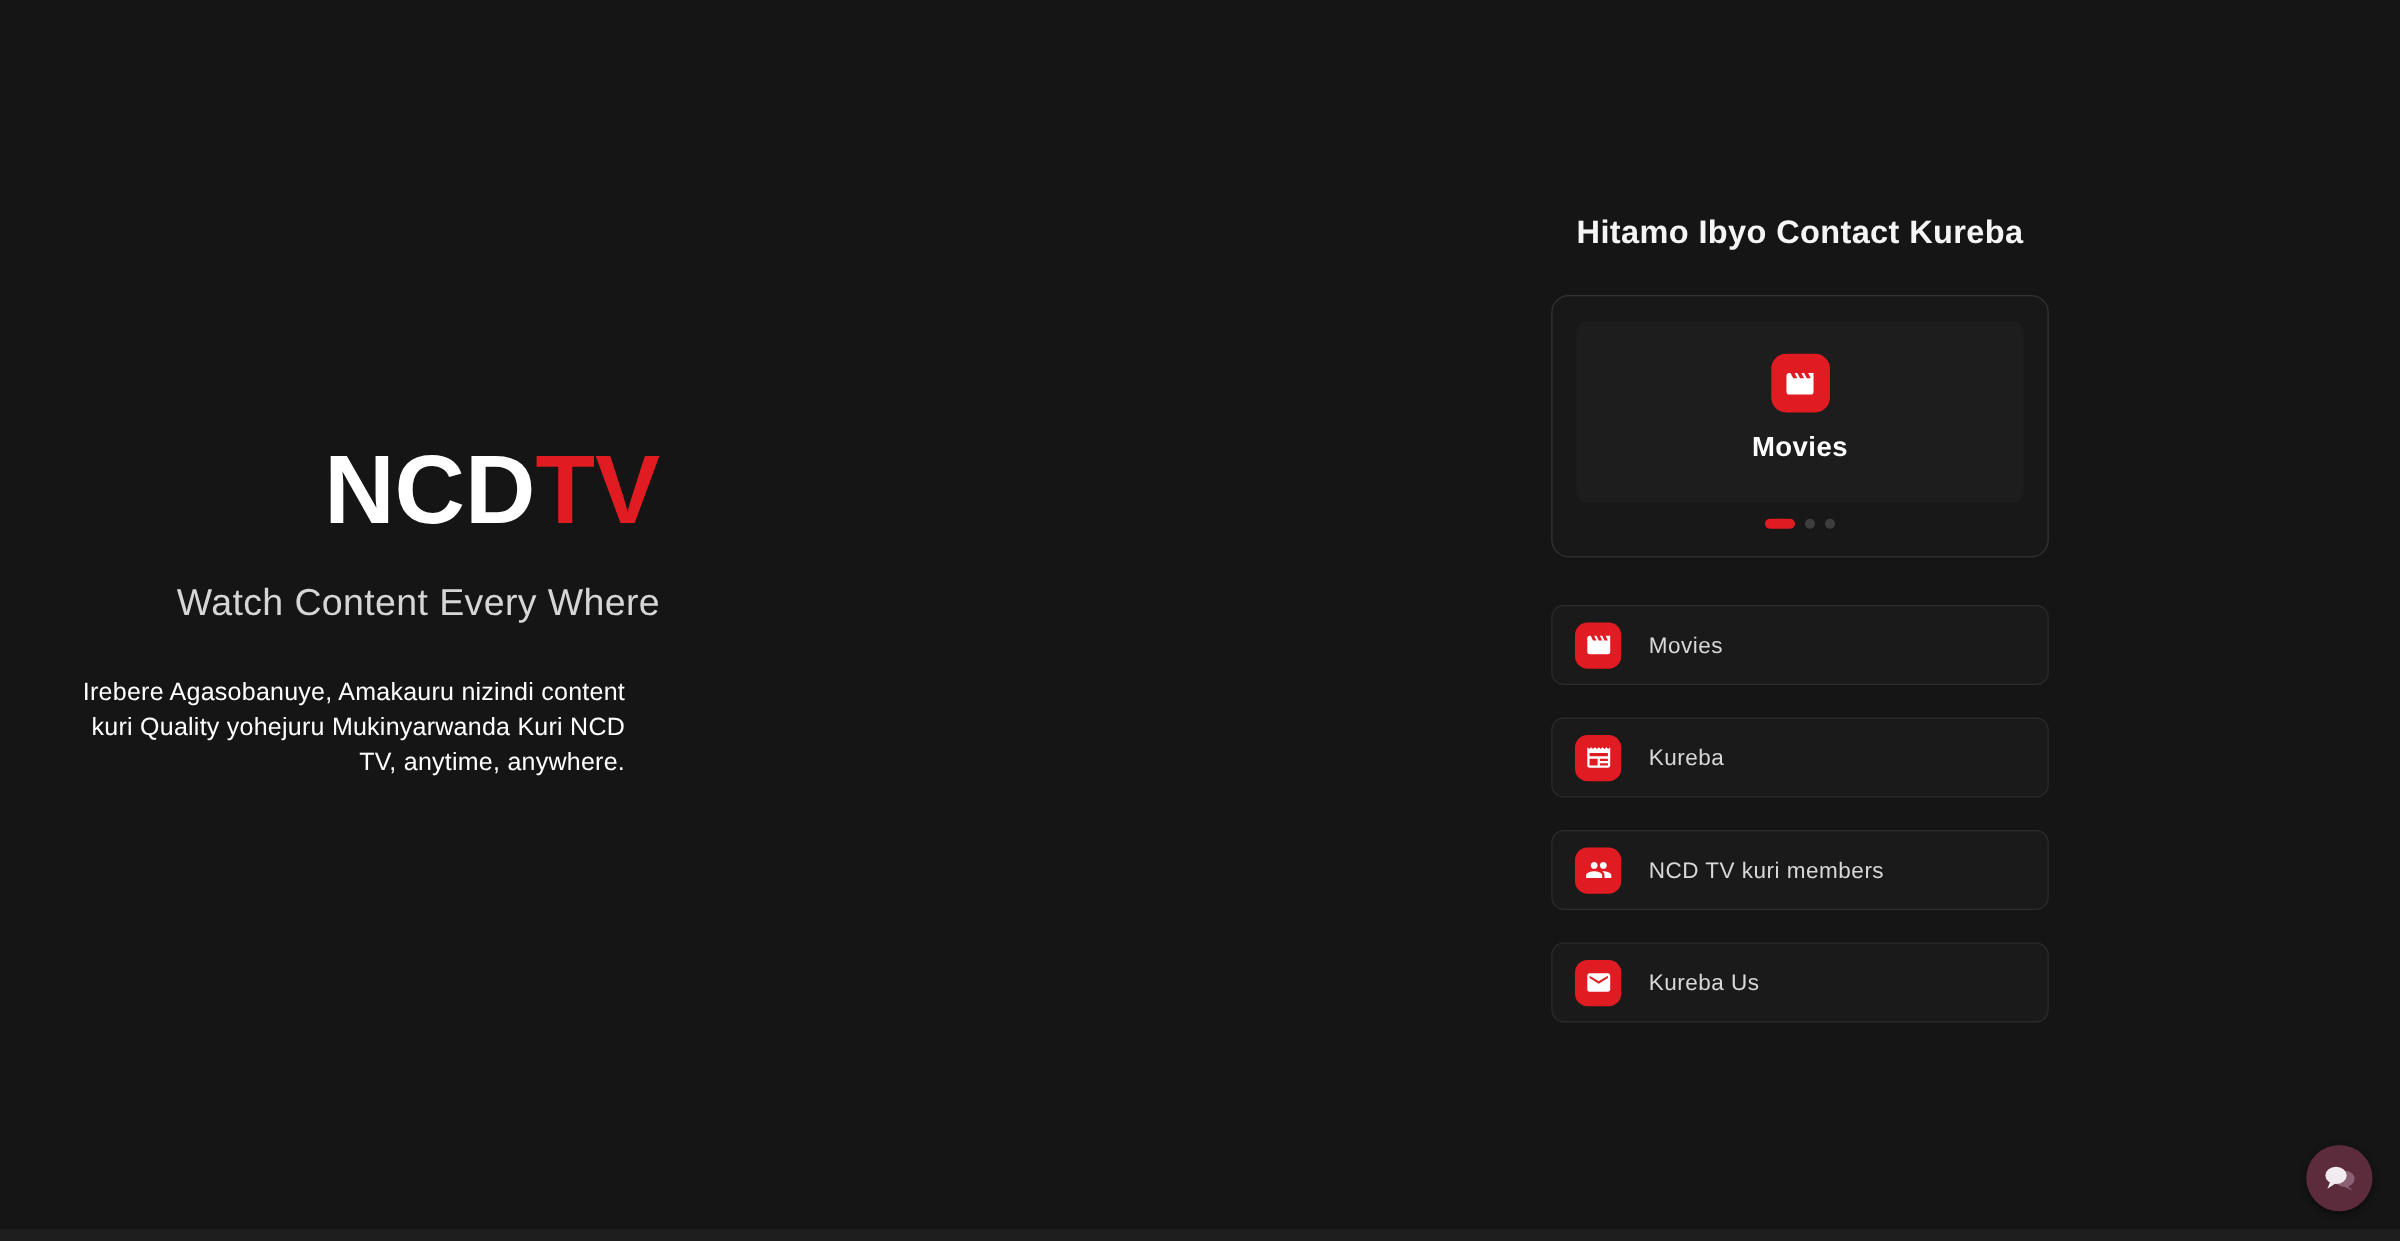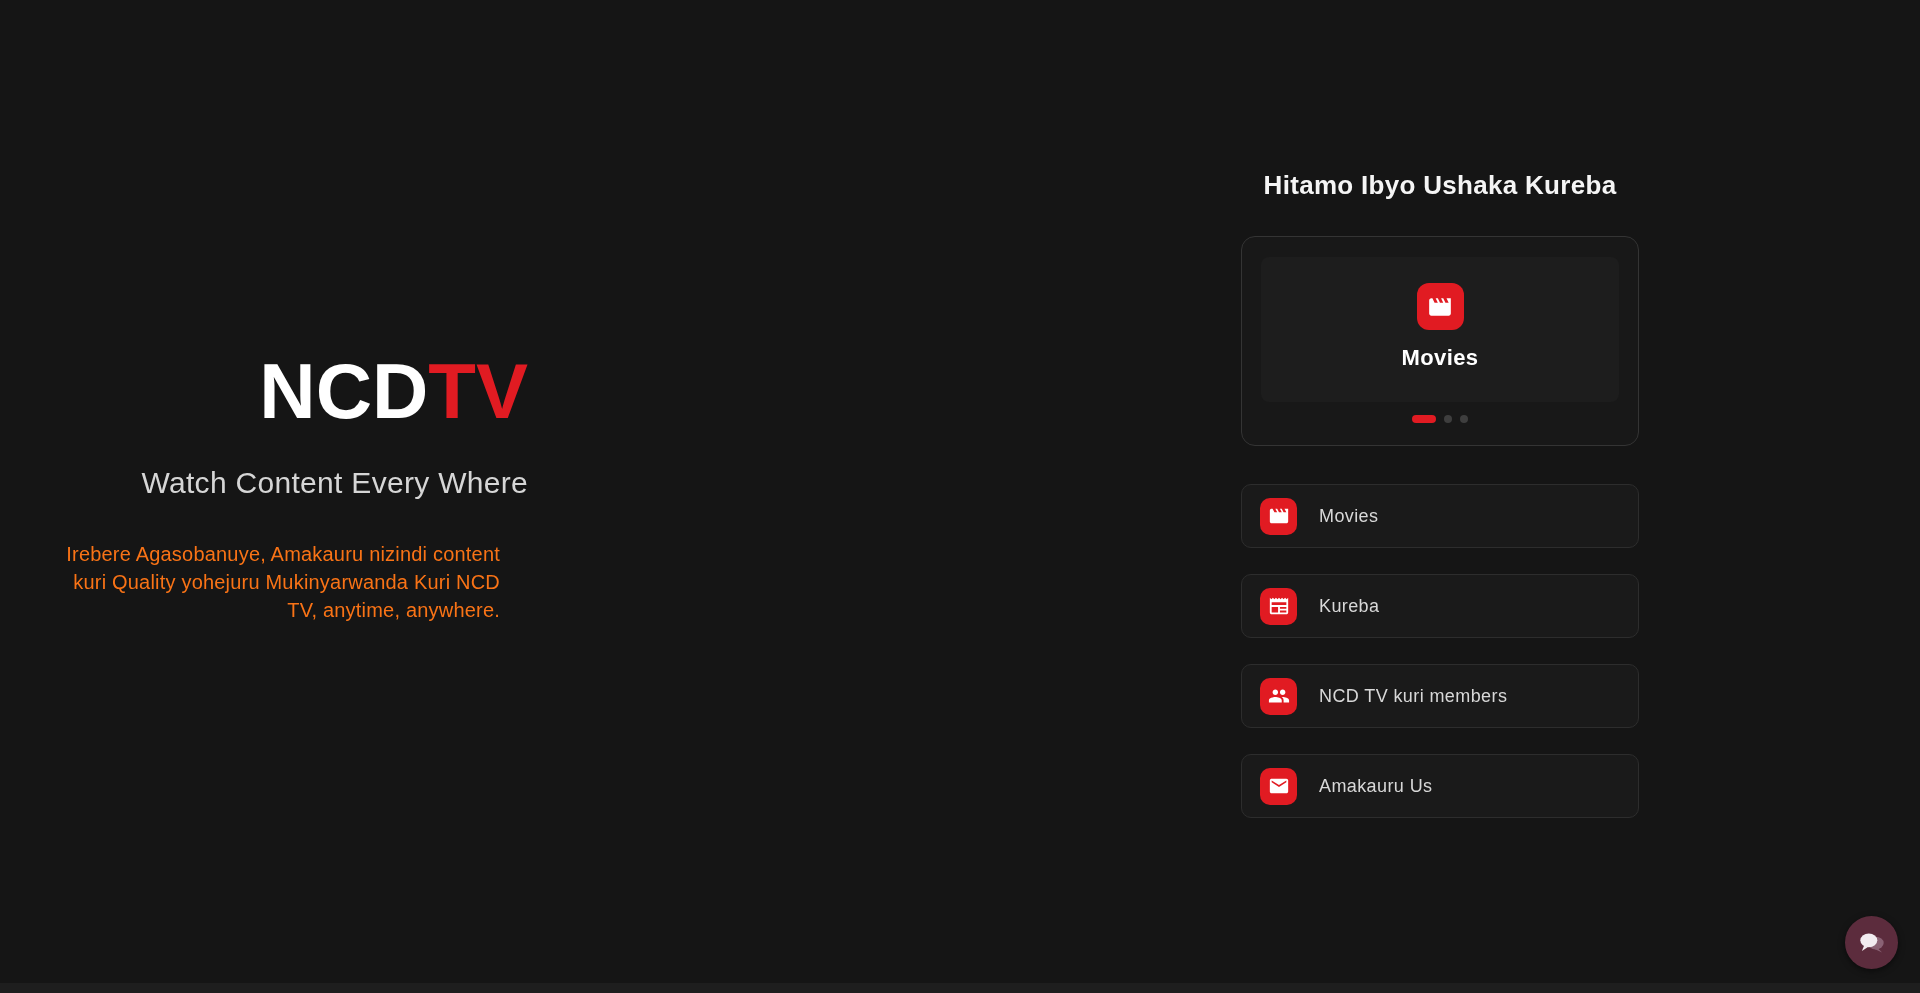--- a/index.html
+++ b/index.html
@@ -8,21 +8,21 @@
     background:#151515;
     font-family:"Liberation Sans", sans-serif;
     position:relative;
   }
 
   
   .hero { position:absolute; left:48px; top:352px; width:480px;text-align:right; }
   .logo { font-size:78px; font-weight:800; letter-spacing:0; line-height:1; color:#ffffff; }
   .logo .tv { color:#e11b22; }
   .tagline { margin-top:36px; font-size:30px; font-weight:400; color:#d6d6d6; letter-spacing:0.3px; }
-  .description { margin-top:40px; font-size:20px; line-height:28px; color:#f97316; width:452px; letter-spacing:0.2px; }
+  .description { margin-top:40px; font-size:20px; line-height:28px; color:#ffffff; width:452px; letter-spacing:0.2px; }
 
   
   .chooser { position:absolute; left:1241px; top:170px; width:398px; }
   .chooser-heading { text-align:center; font-size:26px; font-weight:bold; color:#f5f5f5; letter-spacing:0.3px; }
 
   .carousel-card {
     margin-top:35px; height:210px;
     border:1px solid #343434; border-radius:14px;
     background:#181818;
     padding-top:20px;
@@ -80,21 +80,21 @@
 </head>
 <body>
 
 <div class="hero">
   <div class="logo"><span>NCD</span><span class="tv">TV</span></div>
   <div class="tagline">Watch Content Every Where</div>
   <div class="description">Irebere Agasobanuye, Amakauru nizindi content kuri Quality yohejuru Mukinyarwanda Kuri NCD TV, anytime, anywhere.</div>
 </div>
 
 <div class="chooser">
-  <div class="chooser-heading">Hitamo Ibyo Ushaka Kureba</div>
+  <div class="chooser-heading">Hitamo Ibyo Contact Kureba</div>
 
   <div class="carousel-card">
     <div class="slide">
       <div class="slide-icon">
         <svg viewBox="0 0 24 24">
             <path fill="#ffffff" d="M18 4l2 4h-3l-2-4h-2l2 4h-3l-2-4H8l2 4H7L5 4H4c-1.1 0-2 .9-2 2v12c0 1.1.9 2 2 2h16c1.1 0 2-.9 2-2V4h-4z"></path>
           </svg>
       </div>
       <div class="slide-label">Movies</div>
     </div>
@@ -133,21 +133,21 @@
       </div>
       <span class="menu-label">NCD TV kuri members</span>
     </div>
 
     <div class="menu-item">
       <div class="menu-icon">
         <svg viewBox="0 0 24 24">
             <path fill="#ffffff" d="M20 4H4c-1.1 0-1.99.9-1.99 2L2 18c0 1.1.9 2 2 2h16c1.1 0 2-.9 2-2V6c0-1.1-.9-2-2-2zm0 4l-8 5-8-5V6l8 5 8-5v2z"></path>
           </svg>
       </div>
-      <span class="menu-label">Amakauru Us</span>
+      <span class="menu-label">Kureba Us</span>
     </div>
 
   </div>
 </div>
 
 <div class="chat-button">
   <svg viewBox="0 0 32 32">
     <g opacity="0.75">
       <ellipse cx="19.5" cy="16" rx="7.5" ry="6" fill="#9a7487"></ellipse>
       <polygon points="21,20.5 25.5,25 18,21.5" fill="#9a7487"></polygon>

